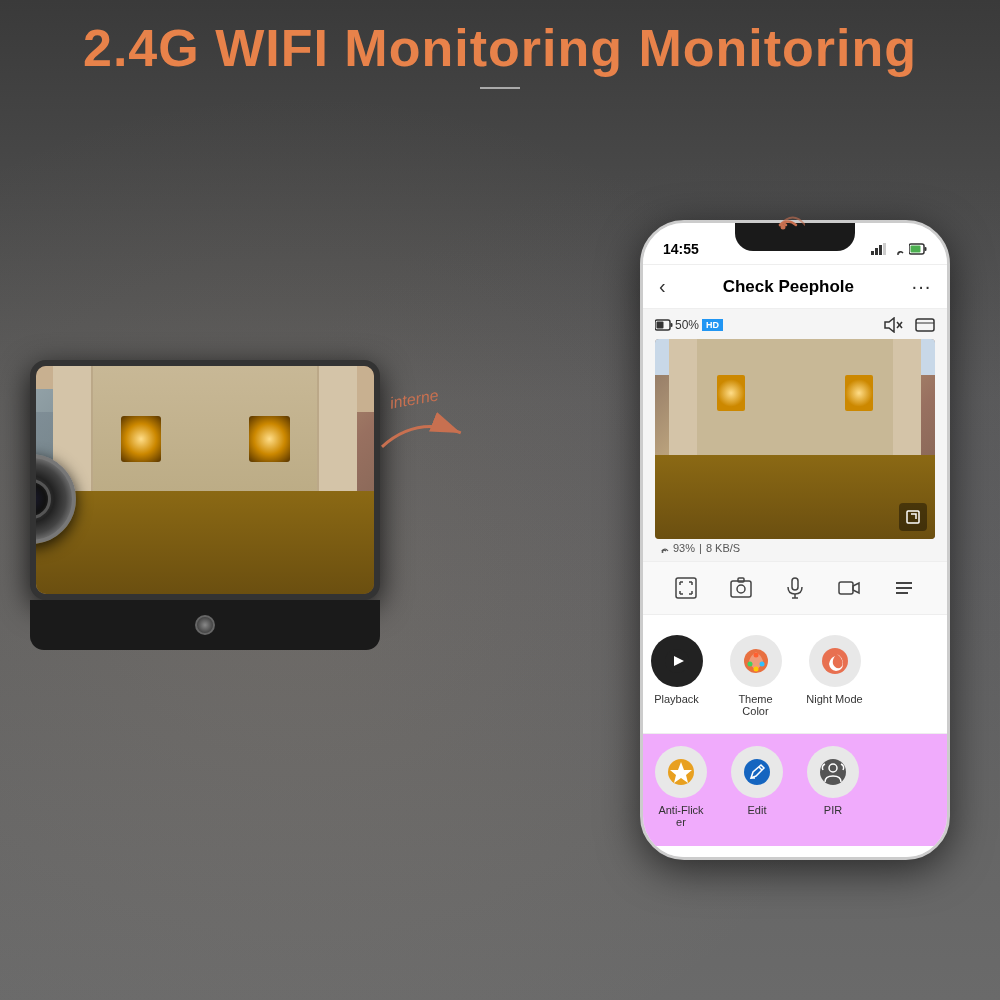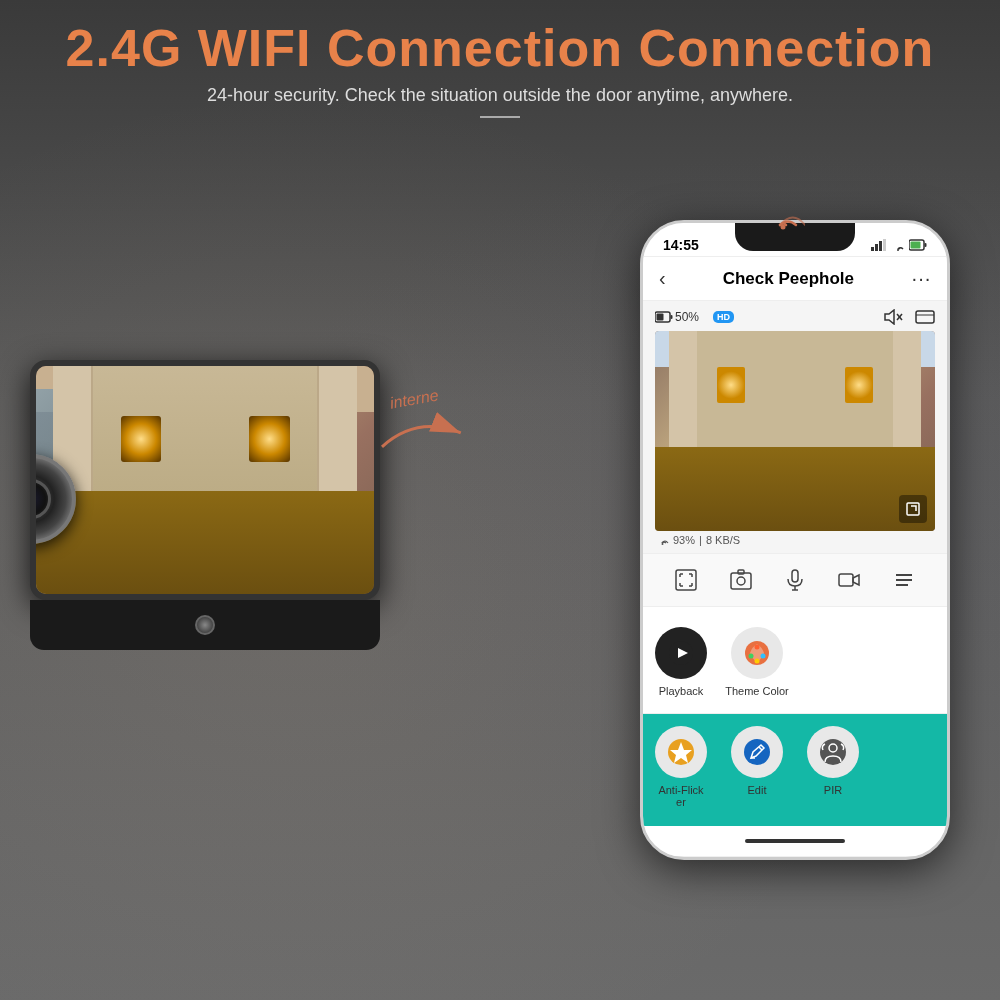--- a/index.html
+++ b/index.html
@@ -250,21 +250,21 @@
       height: 640px;
       background: #f0f0f0;
       border-radius: 44px;
       border: 3px solid #ccc;
       box-shadow: 0 10px 40px rgba(0,0,0,0.6);
       position: relative;
       overflow: hidden;
     }
 
     .phone-top-bar {
-      height: 34px;
+      height: 42px;
       background: #fff;
       display: flex;
       align-items: center;
       justify-content: space-between;
       padding: 0 20px;
       border-bottom: 1px solid #eee;
       position: relative;
     }
 
     .phone-notch {
@@ -324,38 +324,38 @@
     .camera-status-bar {
       display: flex;
       align-items: center;
       justify-content: space-between;
       margin-bottom: 6px;
     }
 
     .battery-hd {
       display: flex;
       align-items: center;
-      gap: 14px;
+      gap: 3px;
     }
 
     .battery-icon {
       display: flex;
       align-items: center;
       gap: 2px;
       font-size: 12px;
       color: #333;
     }
 
     .hd-badge {
       background: #2196F3;
       color: white;
       font-size: 9px;
       font-weight: bold;
       padding: 1px 4px;
-      border-radius: 5px;
+      border-radius: 0;
     }
 
     .camera-controls-right {
       display: flex;
       gap: 12px;
     }
 
     .camera-video-feed {
       width: 100%;
       height: 200px;
@@ -453,21 +453,21 @@
       align-items: center;
       justify-content: center;
       font-size: 18px;
       color: #444;
     }
 
     
     .app-grid {
       display: grid;
       grid-template-columns: repeat(4, 1fr);
-      gap: 0;
+      gap: 12px;
       background: #fff;
       padding: 8px 0;
     }
 
     .app-grid-item {
       display: flex;
       flex-direction: column;
       align-items: center;
       padding: 12px 4px 8px;
       gap: 6px;
@@ -487,21 +487,21 @@
       font-size: 11px;
       color: #333;
       text-align: center;
     }
 
     
     .app-grid-bottom {
       display: grid;
       grid-template-columns: repeat(4, 1fr);
       gap: 0;
-      background: #14b8a6;
+      background: #f0abfc;
       padding: 0 0 10px;
       border-top: 1px solid #eee;
     }
 
     .phone-bottom-home {
       height: 30px;
       background: #fff;
       display: flex;
       align-items: center;
       justify-content: center;
@@ -514,22 +514,21 @@
       border-radius: 2px;
     }
   </style>
 </head>
 <body>
 
 <div class="bg"></div>
 <div class="bg-room"></div>
 
 <div class="header">
-  <div class="header-title">2.4G WIFI Connection Connection</div>
-  <div class="header-subtitle">24-hour security. Check the situation outside the door anytime, anywhere.</div>
+  <div class="header-title">2.4G WIFI Monitoring Monitoring</div>
   <div class="header-divider"></div>
 </div>
 
 <div class="wifi-signal">
   <svg width="50" height="40" viewBox="0 0 50 40">
     <path d="M25 35 Q28 32 31 35" fill="none" stroke="#c87050" stroke-width="2.5" stroke-linecap="round"></path>
     <path d="M25 35 Q33 28 41 35" fill="none" stroke="#c87050" stroke-width="2.5" stroke-linecap="round"></path>
     <path d="M25 35 Q38 20 50 35" fill="none" stroke="#c87050" stroke-width="2" stroke-linecap="round" opacity="0.6"></path>
     <circle cx="28" cy="37" r="2.5" fill="#c87050"></circle>
   </svg>
@@ -719,20 +718,29 @@
             <path d="M15 5 Q20 8 22 14 Q20 20 15 23 Q10 20 8 14 Q10 8 15 5Z" fill="#fff" opacity="0.3"></path>
             <circle cx="15" cy="8" r="2.5" fill="#ff6030"></circle>
             <circle cx="21" cy="17" r="2.5" fill="#30c0ff"></circle>
             <circle cx="9" cy="17" r="2.5" fill="#40d060"></circle>
             <circle cx="15" cy="22" r="2.5" fill="#ffcc00"></circle>
           </svg>
         </div>
         <div class="app-icon-label">Theme Color</div>
       </div>
 
+      <div class="app-grid-item">
+        <div class="app-icon-circle" style="background:#e8e8e8;">
+          <svg width="28" height="28" viewBox="0 0 28 28">
+            <circle cx="14" cy="14" r="13" fill="#e87050"></circle>
+            <path d="M16 7 Q22 10 22 17 Q22 23 15 24 Q9 23 8 17 Q9 11 14 9 Q11 13 12 17 Q14 22 19 21 Q23 18 21 13 Q19 9 16 7Z" fill="white"></path>
+          </svg>
+        </div>
+        <div class="app-icon-label">Night Mode</div>
+      </div>
     </div>
 
     <div class="app-grid-bottom">
 
       <div class="app-grid-item">
         <div class="app-icon-circle" style="background:#e8e8e8;">
           <svg width="28" height="28" viewBox="0 0 28 28">
             <circle cx="14" cy="14" r="13" fill="#e8a020"></circle>
             <polygon points="14,4 17,12 25,12 19,17 21,25 14,20 7,25 9,17 3,12 11,12" fill="white"></polygon>
           </svg>

